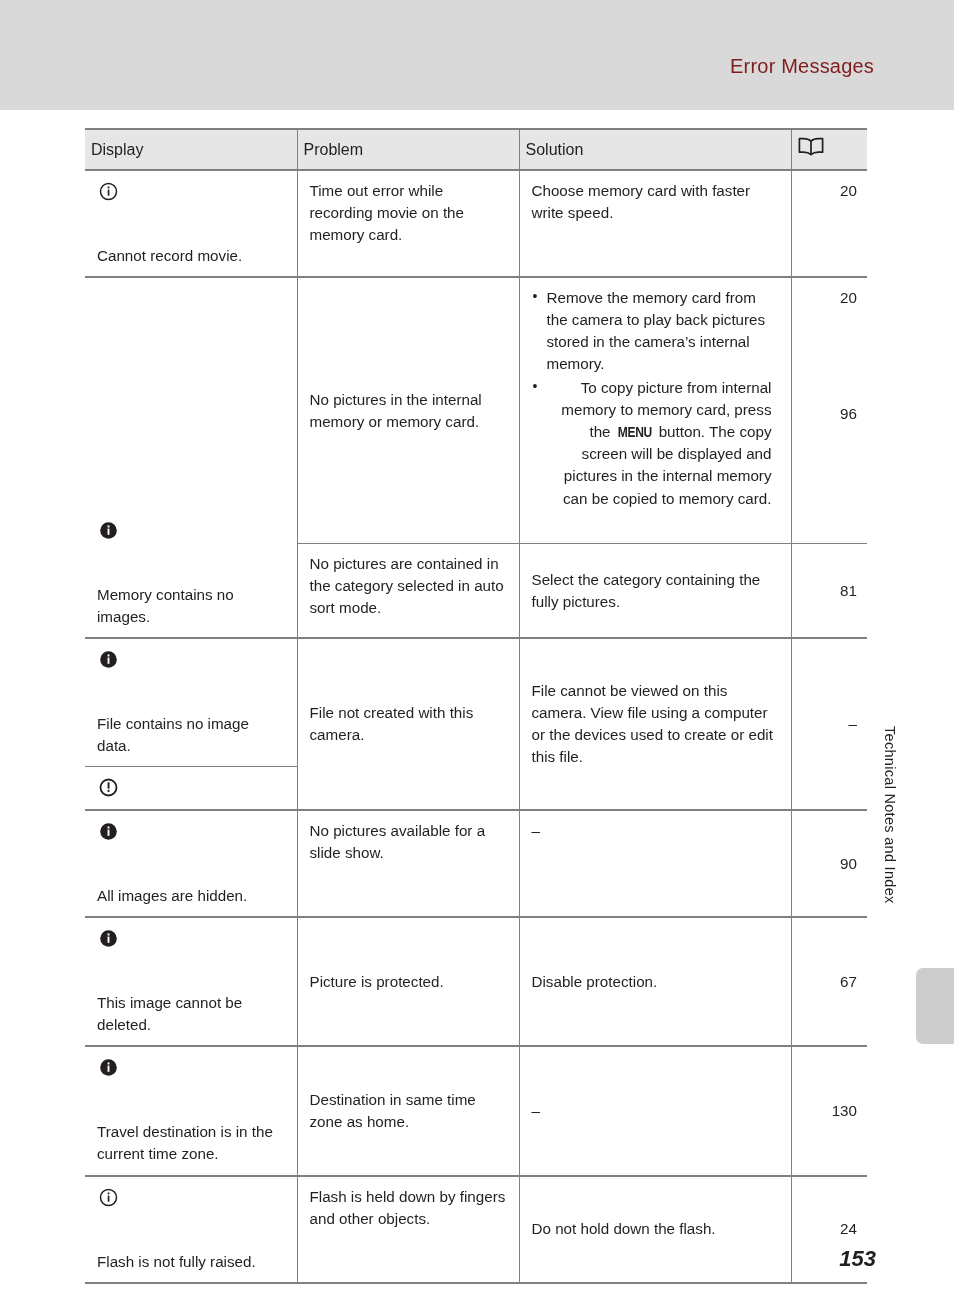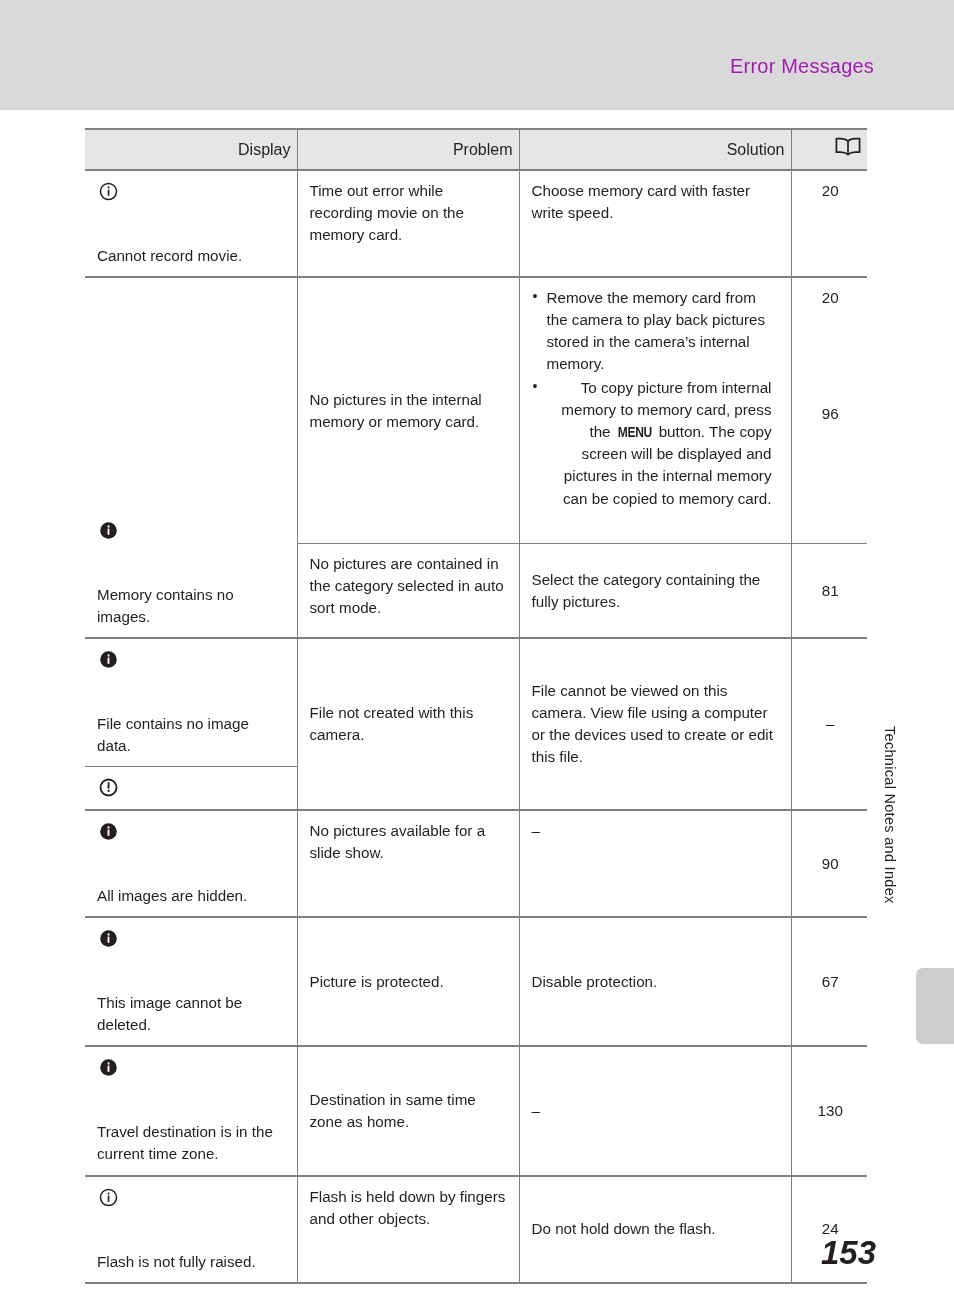--- a/index.html
+++ b/index.html
@@ -12,41 +12,41 @@
     overflow:hidden;
   }
   
   #header-band{
     position:absolute;left:0;top:0;width:954px;height:110px;
     background:#d9d9d9;
   }
   #header-title{
     position:absolute;right:80px;top:66px;
     transform:translateY(-50%);
-    font-size:20px;letter-spacing:.2px;color:#a21caf;
+    font-size:20px;letter-spacing:.2px;color:#7f1d1d;
     white-space:nowrap;
   }
   
   #side-tab-label{
     position:absolute;
     left:898px;top:726px;
     width:260px;
     transform:rotate(90deg);
     transform-origin:0 0;
     font-size:14.5px;letter-spacing:.3px;color:#231f20;
     white-space:nowrap;
   }
   #side-tab-marker{
     position:absolute;left:916px;top:968px;width:48px;height:76px;
     background:#cdcdcd;border-radius:7px 0 0 7px;
   }
   
   #page-number{
     position:absolute;right:78px;bottom:42px;
-    font-size:33px;font-weight:bold;font-style:italic;color:#231f20;
+    font-size:22px;font-weight:bold;font-style:italic;color:#231f20;
   }
   
   #err-table{
     position:absolute;left:85px;top:128px;
     width:782px;
     border-collapse:collapse;
     table-layout:fixed;
   }
   #err-table td,#err-table th{
     vertical-align:top;
@@ -55,34 +55,34 @@
     line-height:1.45;
     font-weight:normal;
     color:#231f20;
     border-left:1.6px solid #808080;
     border-right:1.6px solid #808080;
   }
   #err-table tr>*:first-child{border-left:none;}
   #err-table tr>*:last-child{border-right:none;}
   #err-table thead th{
     background:#e6e6e6;
-    text-align:right;
+    text-align:left;
     vertical-align:middle;
     padding:7px 6px;
     font-size:16px;
     border-top:2.4px solid #808080;
     border-bottom:2.4px solid #808080;
   }
   .rule-bottom{border-bottom:2.4px solid #808080;}
   .rule-thin-bottom{border-bottom:1.6px solid #808080;}
   .c-display{width:212px;}
   .c-problem{width:222px;}
   .c-solution{width:272px;}
   .c-page{width:76px;}
-  .page-cell{text-align:center;padding-left:14px;margin-top:41px;}
+  .page-cell{text-align:right;padding-left:14px;margin-top:41px;}
   
   .ico{
     display:block;margin:2px 0 3px 2px;
     width:19px;height:19px;
   }
   .ico svg{display:block;width:19px;height:19px;}
   .book-ico{display:inline-block;width:26px;height:19px;}
   .book-ico svg{display:block;width:26px;height:19px;}
   .msg{display:block;margin-top:44px;}
   

